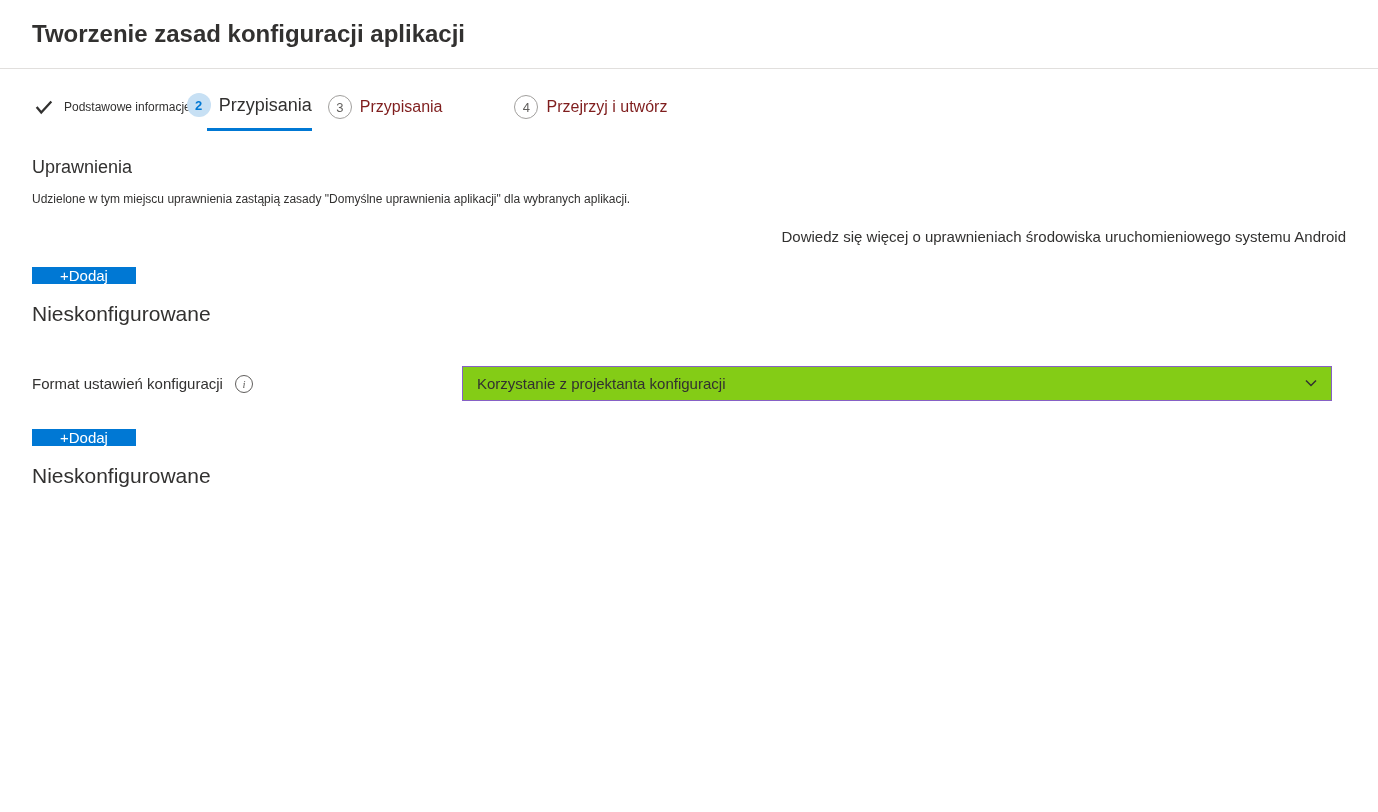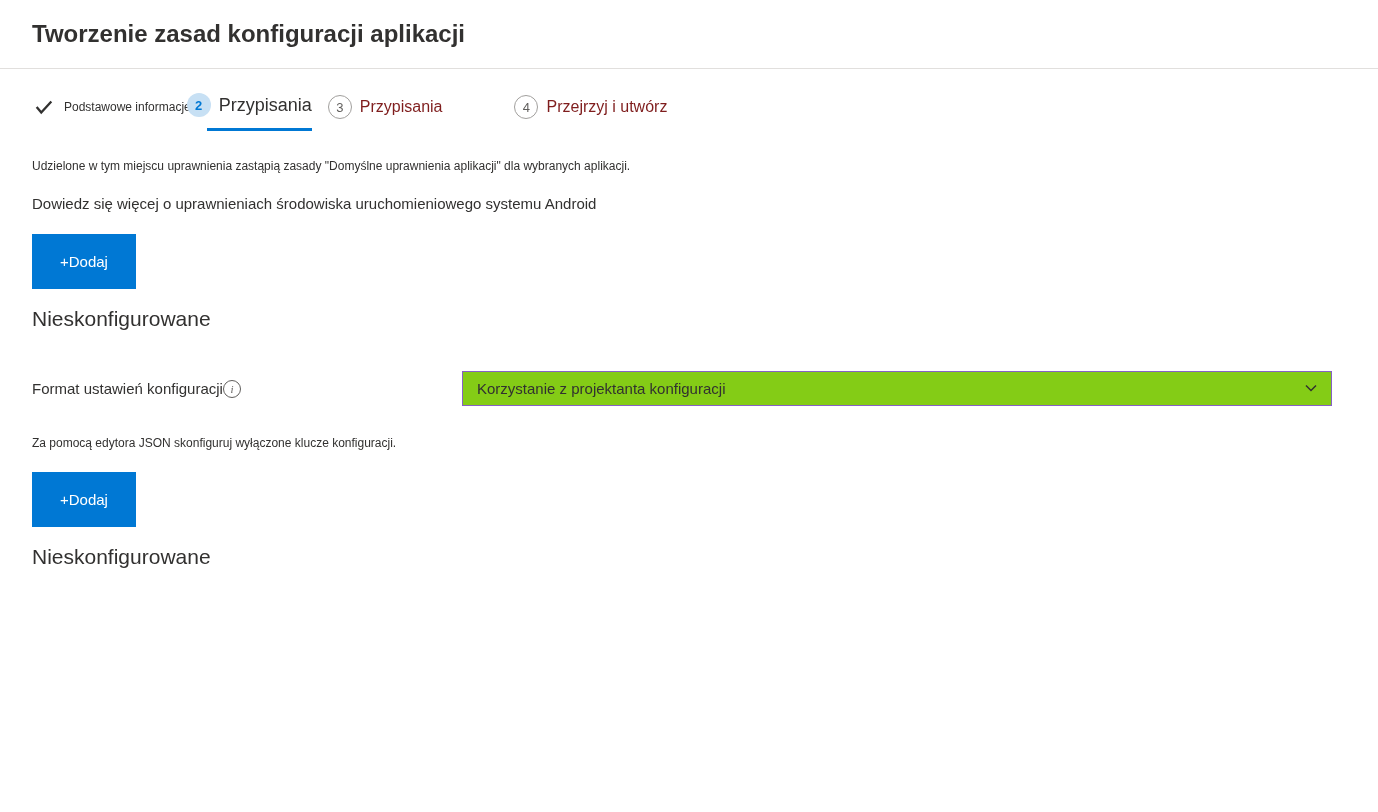--- a/index.html
+++ b/index.html
@@ -96,45 +96,47 @@
     .section-text {
       font-size: 12px;
       color: #323130;
       margin-bottom: 20px;
       line-height: 1.5;
     }
     .link-text {
       font-size: 15px;
       color: #323130;
       margin-bottom: 22px;
+      text-align: right;
     }
     .btn-primary {
       background: #0078d4;
       color: #ffffff;
       border: none;
-      padding: 19px 28px;
+      padding: 0 28px;
       font-size: 15px;
       cursor: pointer;
       font-family: inherit;
     }
     .status-text {
       font-size: 21px;
       color: #323130;
       margin-top: 18px;
       margin-bottom: 40px;
     }
     .form-row {
       display: flex;
       align-items: center;
       margin-bottom: 28px;
       margin-top: 8px;
     }
     .form-label-group {
       display: flex;
       align-items: center;
+      gap: 12px;
       width: 430px;
       text-align: center;
     }
     .form-label {
       font-size: 15px;
       color: #323130;
     }
     .info-icon {
       width: 18px;
       height: 18px;
@@ -209,20 +211,21 @@
 
     <div class="spacer-step"></div>
 
     <div class="step step-future">
       <span class="step-indicator">4</span>
       <span class="step-label">Przejrzyj i utwórz</span>
     </div>
   </div>
 
   <div>
+    <div class="section-heading">Uprawnienia</div>
     <div class="section-text">Udzielone w tym miejscu uprawnienia zastąpią zasady "Domyślne uprawnienia aplikacji" dla wybranych aplikacji.</div>
     <div class="link-text">Dowiedz się więcej o uprawnieniach środowiska uruchomieniowego systemu Android</div>
     <button class="btn-primary">+Dodaj</button>
     <div class="status-text">Nieskonfigurowane</div>
   </div>
 
   <div>
 
     <div class="form-row">
       <div class="form-label-group">
@@ -232,18 +235,17 @@
       <div class="select-wrap">
         <button class="select-box">Korzystanie z projektanta konfiguracji</button>
         <span class="select-chevron">
           <svg width="14" height="14" viewBox="0 0 14 14" fill="none" stroke="#323130" stroke-width="1.5">
               <polyline points="2,5 7,10 12,5"></polyline>
             </svg>
         </span>
       </div>
     </div>
 
-    <div class="section-text">Za pomocą edytora JSON skonfiguruj wyłączone klucze konfiguracji.</div>
     <button class="btn-primary">+Dodaj</button>
     <div class="status-text">Nieskonfigurowane</div>
   </div>
 
 </div>
 
 </body></html>

